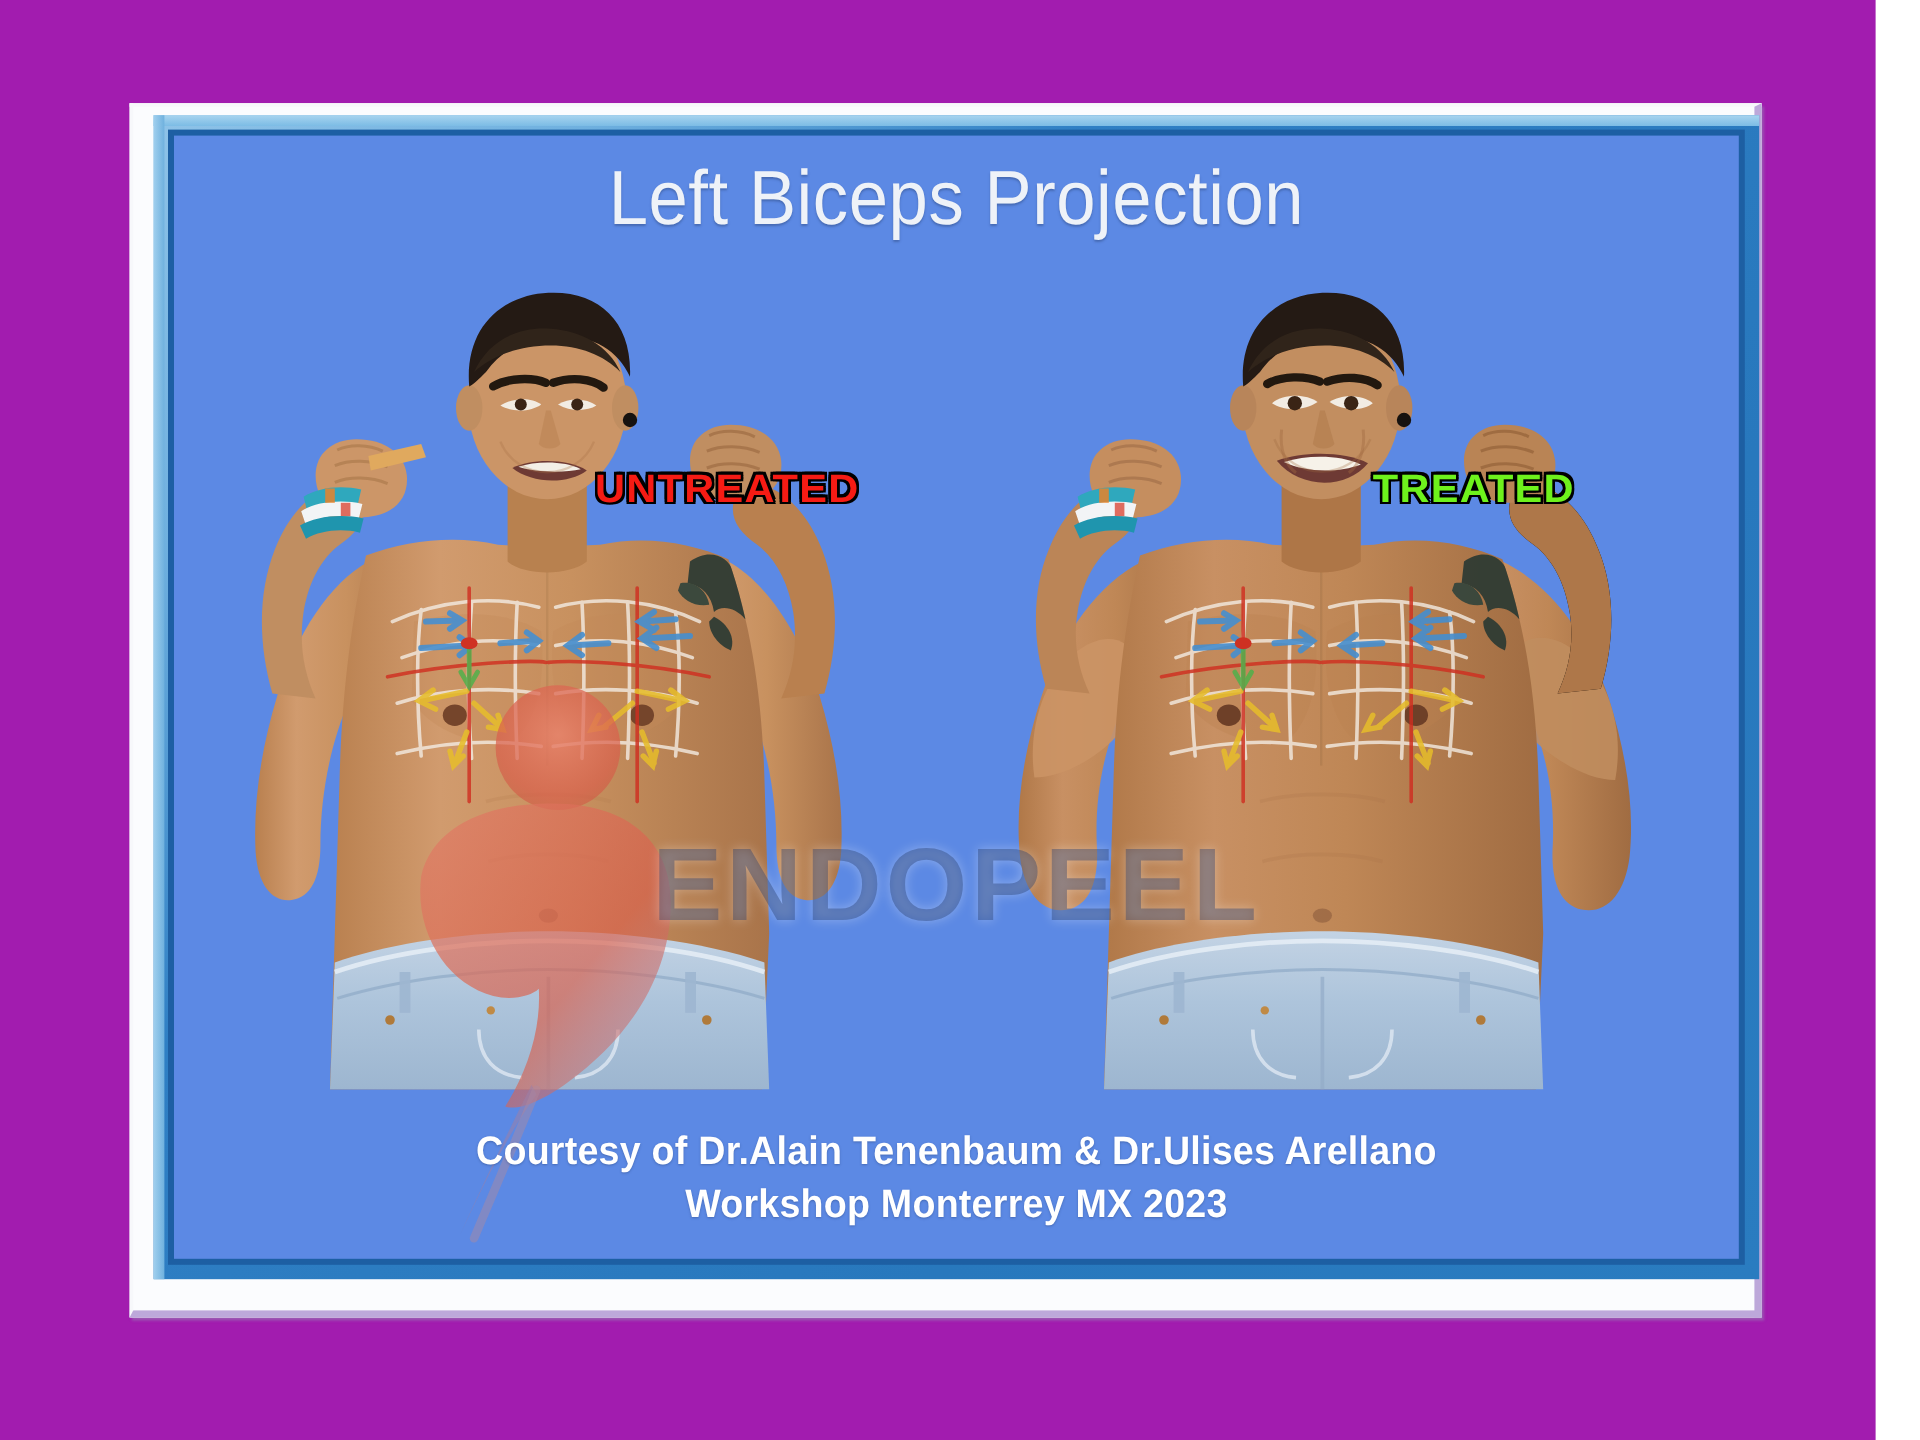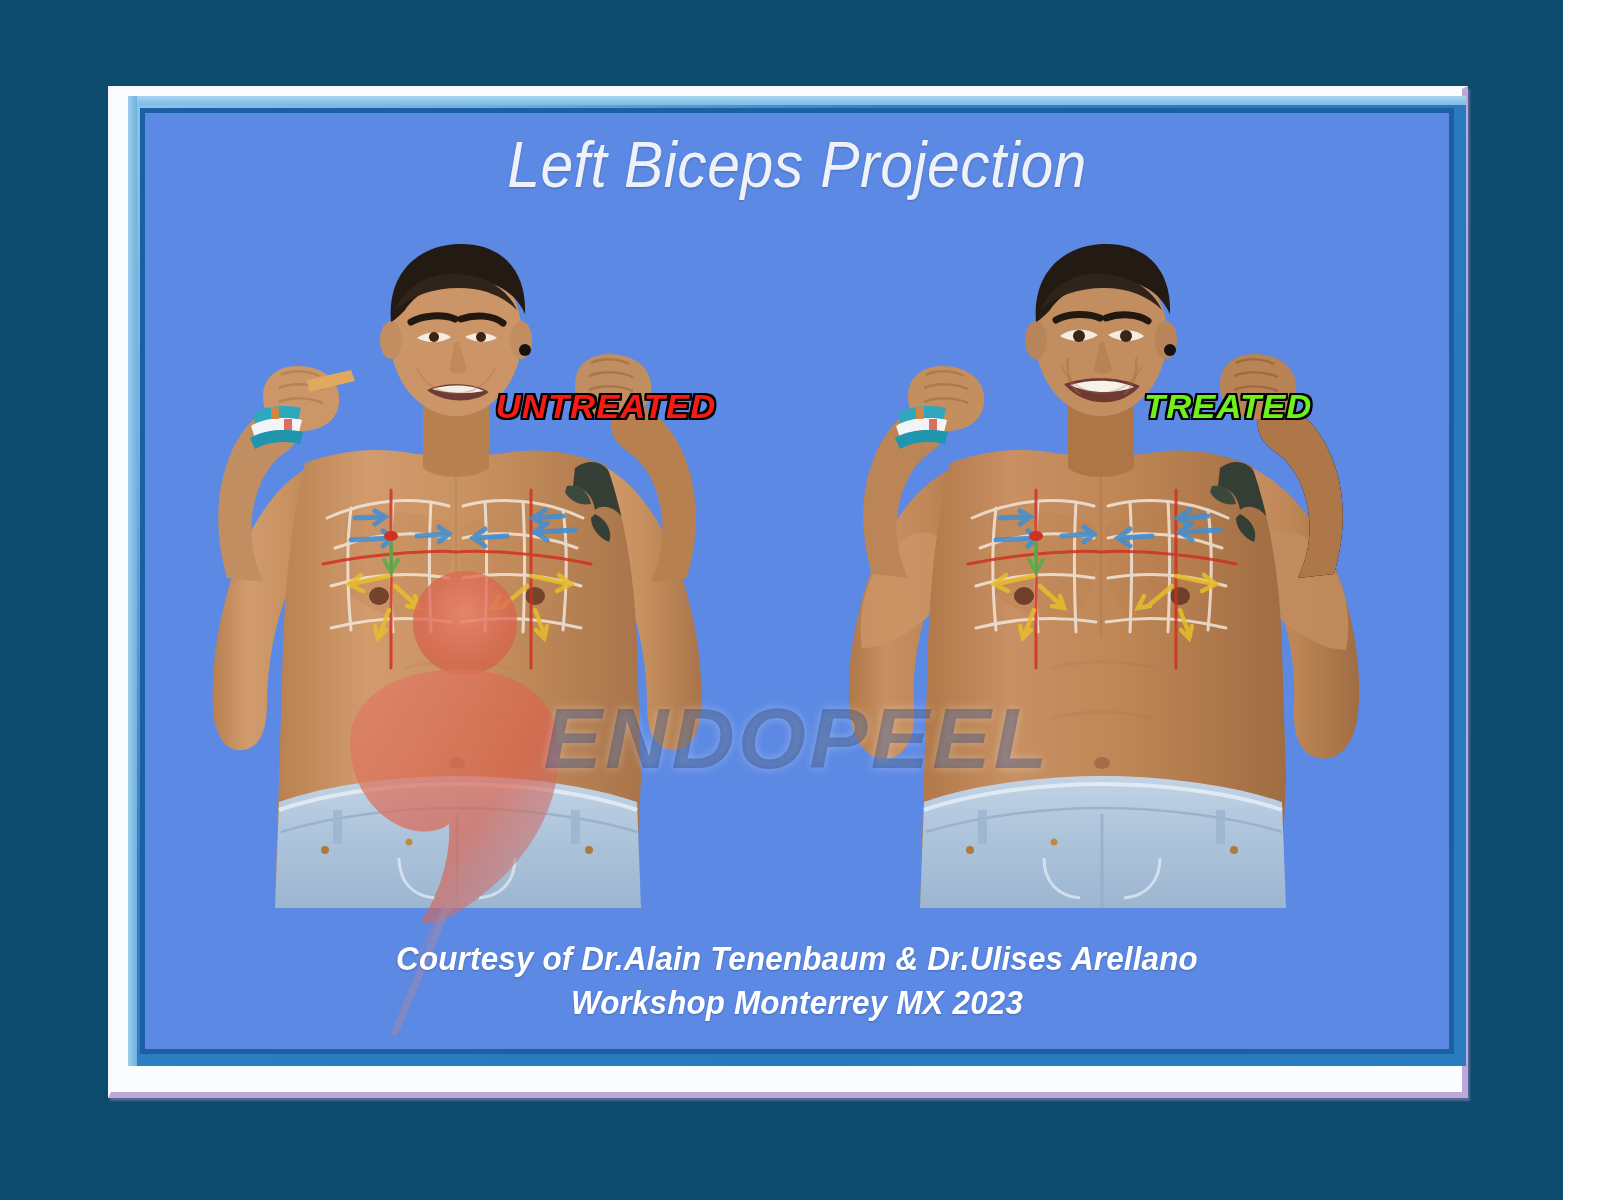--- a/index.html
+++ b/index.html
@@ -3,21 +3,21 @@
 <meta charset="utf-8">
 <title>Left Biceps Projection</title>
 <style>
   html,body{margin:0;padding:0;}
   body{
     width:1600px;height:1200px;
     background:#ffffff;
     font-family:"Liberation Sans", sans-serif;
     overflow:hidden;
   }
-  #stage{position:relative;width:1563px;height:1200px;background:#0c4a6e;font-style:italic;}
+  #stage{position:relative;width:1563px;height:1200px;background:#a21caf;}
 
   
   .frame-outer{
     position:absolute;left:108px;top:86px;width:1360px;height:1012px;
     background:#fbfcfe;
     box-shadow:2px 3px 2px rgba(150,130,180,.55);
   }
   
   .mat-bevel{
     position:absolute;left:108px;top:86px;width:1360px;height:1012px;

